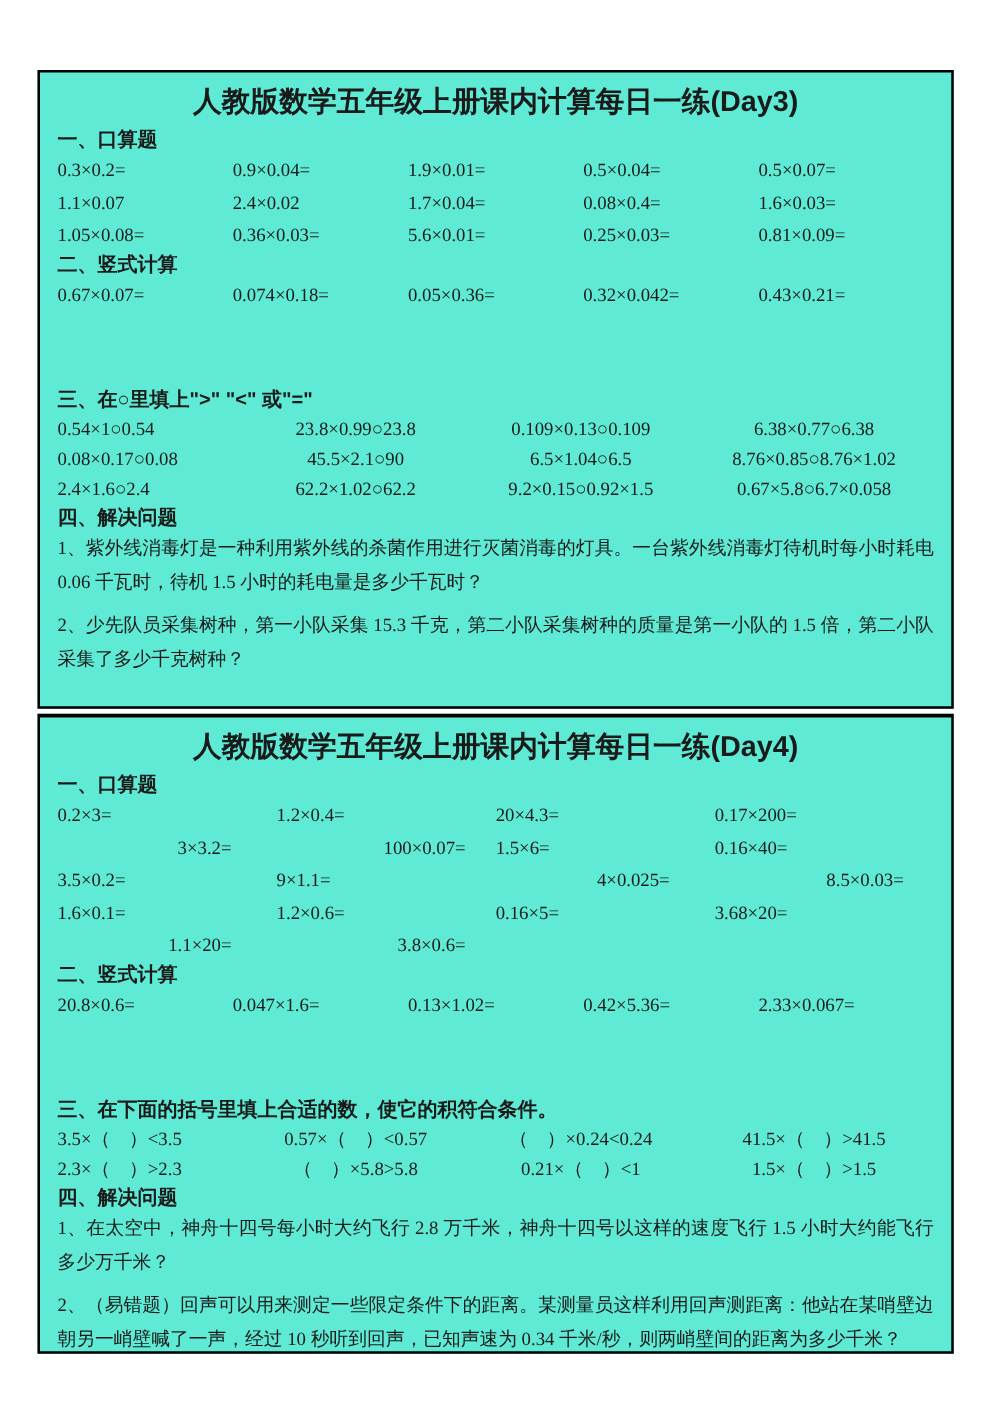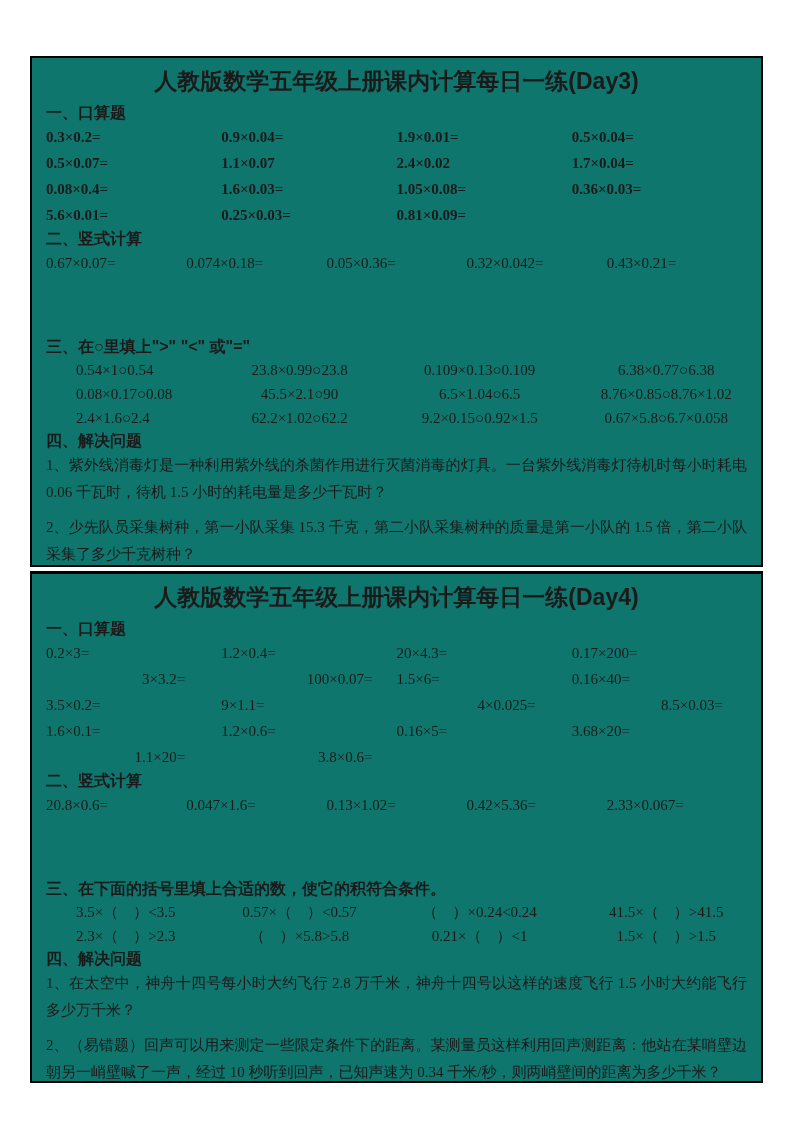--- a/index.html
+++ b/index.html
@@ -18,21 +18,21 @@
     padding: 56px 30px 0 30px;
     box-sizing: border-box;
   }
   .sheet {
     width: 733px;
     height: 511px;
     box-sizing: border-box;
     border: 2px solid #000;
     padding: 6px 14px 0 14px;
     overflow: hidden;
-    background: #0f766e;
+    background: #5eead4;
   }
   .sheet.second {
     margin-top: 4px;
     border-top-width: 3px;
     height: 512px;
   }
   .title {
     font-family: "Liberation Sans", "DejaVu Sans", sans-serif;
     font-weight: bold;
     font-size: 23px;
@@ -47,27 +47,27 @@
     line-height: 22px;
   }
   .grid {
     display: grid;
     font-size: 15px;
   }
   .grid .cell {
     white-space: nowrap;
     line-height: 26px;
   }
-  .oral5  { grid-template-columns: repeat(4, 1fr); font-weight: bold; }
+  .oral5  { grid-template-columns: repeat(5, 1fr); }
   .vert5  { grid-template-columns: repeat(5, 1fr); }
   .oral6  { grid-template-columns: repeat(4, 1fr); }
   .oral6 .cell:nth-child(6n+5) { text-align: right; padding-right: 36px; }
   .oral6 .cell:nth-child(6n+6) { text-align: right; padding-right: 24px; }
   .comp4  { grid-template-columns: 0.92fr 1.1fr 1.12fr 1.18fr; }
-  .comp4 .cell { text-align: center; line-height: 24px; margin-left: 30px; }
+  .comp4 .cell { text-align: center; line-height: 24px; }
   .comp4 .cell:nth-child(4n+1) { text-align: left; }
   .workspace { height: 60px; }
   .word-problem {
     margin: 0;
     font-size: 15px;
     line-height: 27px;
     text-align: justify;
   }
   .word-problem + .word-problem { margin-top: 8px; }
 </style>

